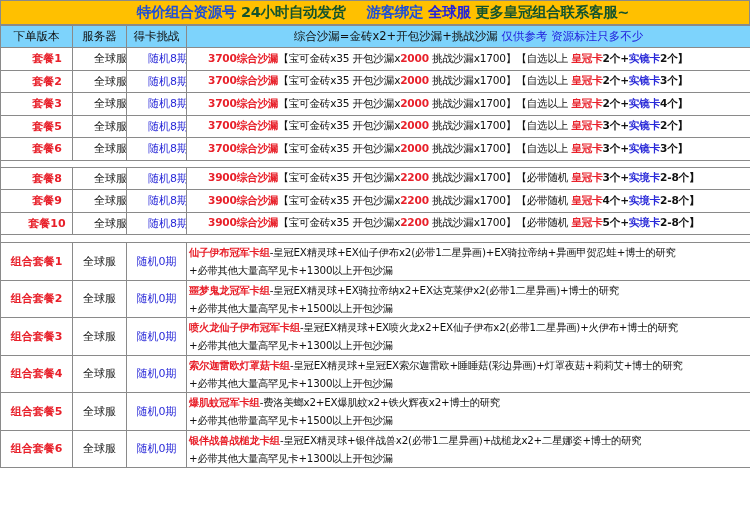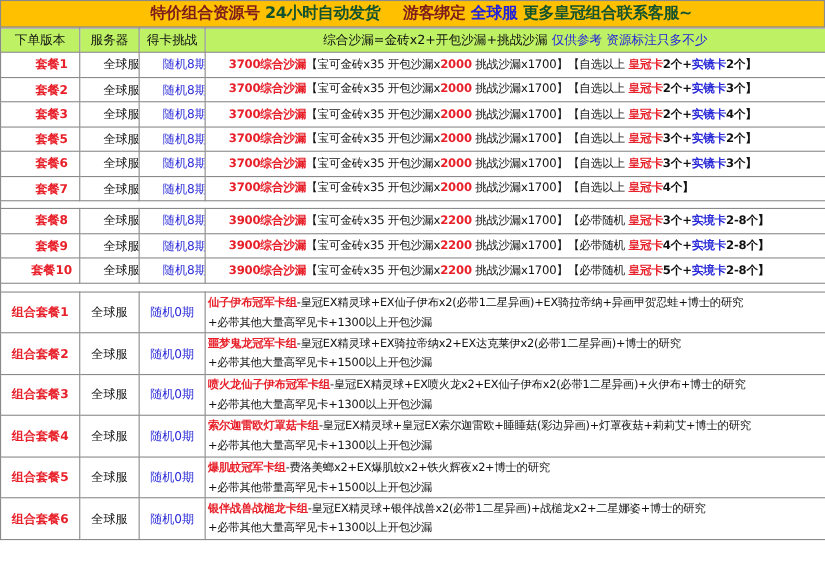--- a/index.html
+++ b/index.html
@@ -1,25 +1,25 @@
 <!DOCTYPE html>
 <html><head>
 <meta charset="utf-8">
 <style>
   * { margin:0; padding:0; box-sizing:border-box; }
   body { width:750px; height:519px; background:#fff; font-family:"DejaVu Sans", sans-serif; overflow:hidden; }
   .sheet { width:750px; }
   .title { height:25px; background:#FFC000; border:1px solid #8a8a8a; text-align:center; font-size:14.5px; font-weight:bold; line-height:23px; color:#111; white-space:nowrap; letter-spacing:-0.3px; }
-  .red { color:#7f1d1d;padding-left:16px; }
+  .red { color:#1d4ed8;padding-left:16px; }
   .blue { color:#2222dd; }
   .dark { color:#14532d; }
   table { border-collapse:collapse; width:750px; table-layout:fixed; }
   td { border:1px solid #8a8a8a; font-size:11px; white-space:nowrap; overflow:hidden; }
   col.c1 { width:72px; } col.c2 { width:54px; } col.c3 { width:60px; } col.c4 { width:564px; }
-  tr.hdr td { background:#bef264; height:22px; text-align:center; font-size:11.5px; color:#111; }
+  tr.hdr td { background:#7dd3fc; height:22px; text-align:center; font-size:11.5px; color:#111; }
   tr.row td { height:22.5px;padding-left:21px; }
   td.pkg { text-align:center; color:#e8202a; font-weight:bold; }
   td.srv { text-align:center; color:#111; }
   td.chal { text-align:center; color:#2a2ad8; }
   td.desc { padding-left:2px; color:#111; letter-spacing:-0.2px; font-size:10.6px; }
   td.desc b.r { color:#e8202a; }
   td.desc b.b { color:#2a2ad8;margin-top:12px; }
   tr.gap td { height:7px; border-left:1px solid #8a8a8a; border-right:1px solid #8a8a8a; }
   tr.gap2 td { height:8px; }
   tr.combo td { height:37.5px; }
@@ -77,26 +77,20 @@
     <td class="desc"><b class="r">3700综合沙漏</b><span>【宝可金砖x35 开包沙漏x</span><b class="r">2000</b><span> 挑战沙漏x1700】【自选以上 </span><b class="r">皇冠卡</b><b>3个+</b><b class="b">实镜卡</b><b>2个】</b></td>
   </tr>
 
   <tr class="row">
     <td class="pkg">套餐6</td>
     <td class="srv">全球服</td>
     <td class="chal">随机8期</td>
     <td class="desc"><b class="r">3700综合沙漏</b><span>【宝可金砖x35 开包沙漏x</span><b class="r">2000</b><span> 挑战沙漏x1700】【自选以上 </span><b class="r">皇冠卡</b><b>3个+</b><b class="b">实镜卡</b><b>3个】</b></td>
   </tr>
 
-  <tr class="row">
-    <td class="pkg">套餐7</td>
-    <td class="srv">全球服</td>
-    <td class="chal">随机8期</td>
-    <td class="desc"><b class="r">3700综合沙漏</b><span>【宝可金砖x35 开包沙漏x</span><b class="r">2000</b><span> 挑战沙漏x1700】【自选以上 </span><b class="r">皇冠卡</b><b>4个】</b><b class="b"></b><b></b></td>
-  </tr>
 <tr class="gap">
           <td colspan="4"></td>
         </tr>
   <tr class="row">
     <td class="pkg">套餐8</td>
     <td class="srv">全球服</td>
     <td class="chal">随机8期</td>
     <td class="desc"><b class="r">3900综合沙漏</b><span>【宝可金砖x35 开包沙漏x</span><b class="r">2200</b><span> 挑战沙漏x1700】【必带随机 </span><b class="r">皇冠卡</b><b>3个+</b><b class="b">实境卡</b><b>2-8个】</b></td>
   </tr>
 

